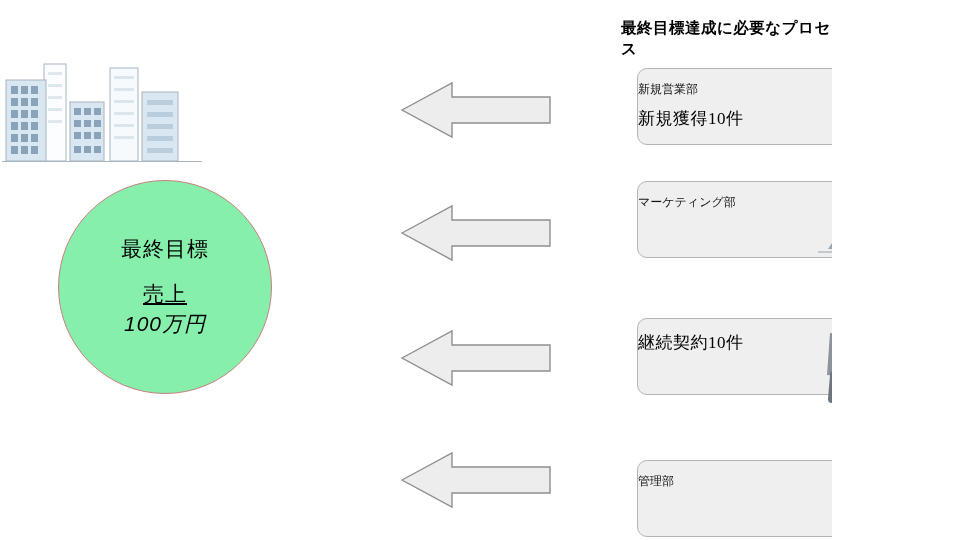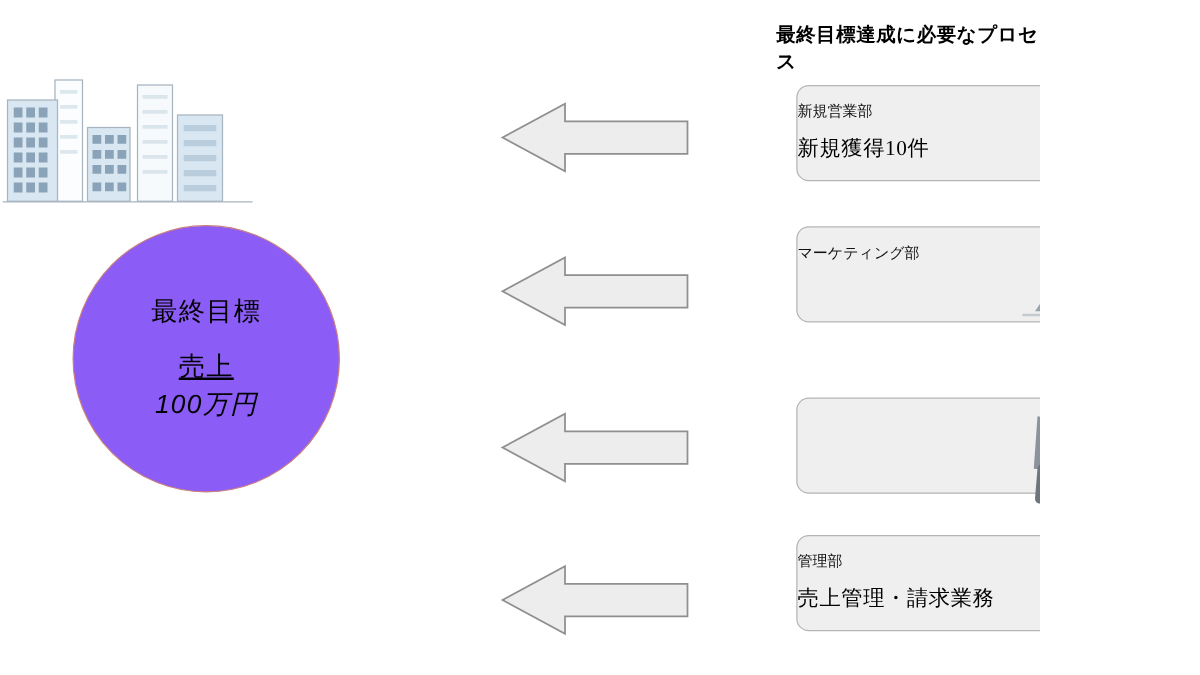--- a/index.html
+++ b/index.html
@@ -9,21 +9,21 @@
 
   .diagram-title {
     position:absolute; left:621px; top:18px;
     font-size:15.5px; font-weight:bold; letter-spacing:0.5px; color:#000;
   }
 
   .buildings { position:absolute; left:2px; top:58px; width:205px; height:107px; }
 
   .goal-circle {
     position:absolute; left:58px; top:180px; width:214px; height:214px;
-    border-radius:50%; background:#8b5cf6; border:1px solid #c97f7f;
+    border-radius:50%; background:#86efac; border:1px solid #c97f7f;
     display:flex; flex-direction:column; align-items:center; justify-content:center;
     text-align:center;
   }
   .goal-line1 { font-size:21px; margin-bottom:16px; letter-spacing:1px; }
   .goal-line2 { font-size:21px; line-height:1.45; letter-spacing:1px;text-decoration:underline; }
   .goal-line3 { font-size:21px; line-height:1.45; letter-spacing:1px;font-style:italic; }
 
   .arrow { position:absolute; left:400px; width:152px; height:60px; }
   .arrow polygon { fill:#ededed; stroke:#8f8f8f; stroke-width:1.4; }
   .arrow1 { top:80px; }
@@ -33,21 +33,21 @@
 
   .process-box {
     position:absolute; left:625px; width:305px; height:77px;
     background:#efefef; border:1px solid #b5b5b5; border-radius:10px;
     padding:12px 0;
     margin-left:12px;
   }
   .box1 { top:68px; }
   .box2 { top:181px; }
   .box3 { top:318px; }
-  .box4 { top:428px; }
+  .box4 { top:460px; }
   .dept-label { font-size:12px; color:#111; margin-bottom:9px; }
   .goal-text  { font-size:17px; color:#000; letter-spacing:0.5px;font-family:Liberation Serif, serif; }
 
   .illustration { position:absolute; z-index:3; }
   .illus1 { left:862px; top:52px;  width:85px;  height:118px; }
   .illus2 { left:810px; top:194px; width:122px; height:84px; }
   .illus3 { left:810px; top:303px; width:138px; height:100px; }
   .illus4 { left:842px; top:428px; width:102px; height:100px; }
 </style>
 </head>
@@ -140,24 +140,24 @@
   </svg>
 
   <div class="process-box box1">
     <div class="dept-label">新規営業部</div>
     <div class="goal-text">新規獲得10件</div>
   </div>
   <div class="process-box box2">
     <div class="dept-label">マーケティング部</div>
   </div>
   <div class="process-box box3">
+    <div class="goal-text">継続契約10件</div>
   </div>
   <div class="process-box box4">
     <div class="dept-label">管理部</div>
-    <div class="goal-text">売上管理・請求業務</div>
   </div>
 
   <svg class="illustration illus1" viewBox="0 0 85 118" aria-hidden="true">
     <circle cx="47" cy="16" r="8.5" fill="#f3cfae"></circle>
     <path d="M38.5,15 a8.5,8.5 0 0 1 16.5,-3 q-1,-7 -8,-7 t-8.5,10 z" fill="#454545"></path>
     <rect x="53" y="11" width="4" height="9" rx="1.5" fill="#333"></rect>
     <path d="M38,26 h18 l3,20 -2,16 h-20 l-2,-16 z" fill="#3d4f6b"></path>
     <path d="M53,30 q7,-5 4,-13" stroke="#354660" stroke-width="5.5" fill="none" stroke-linecap="round"></path>
     <path d="M40,30 q-9,13 -10,26" stroke="#354660" stroke-width="5.5" fill="none" stroke-linecap="round"></path>
     <path d="M44,61 q-10,16 -18,26 l-4,14" stroke="#333f57" stroke-width="8" fill="none" stroke-linecap="round"></path>

